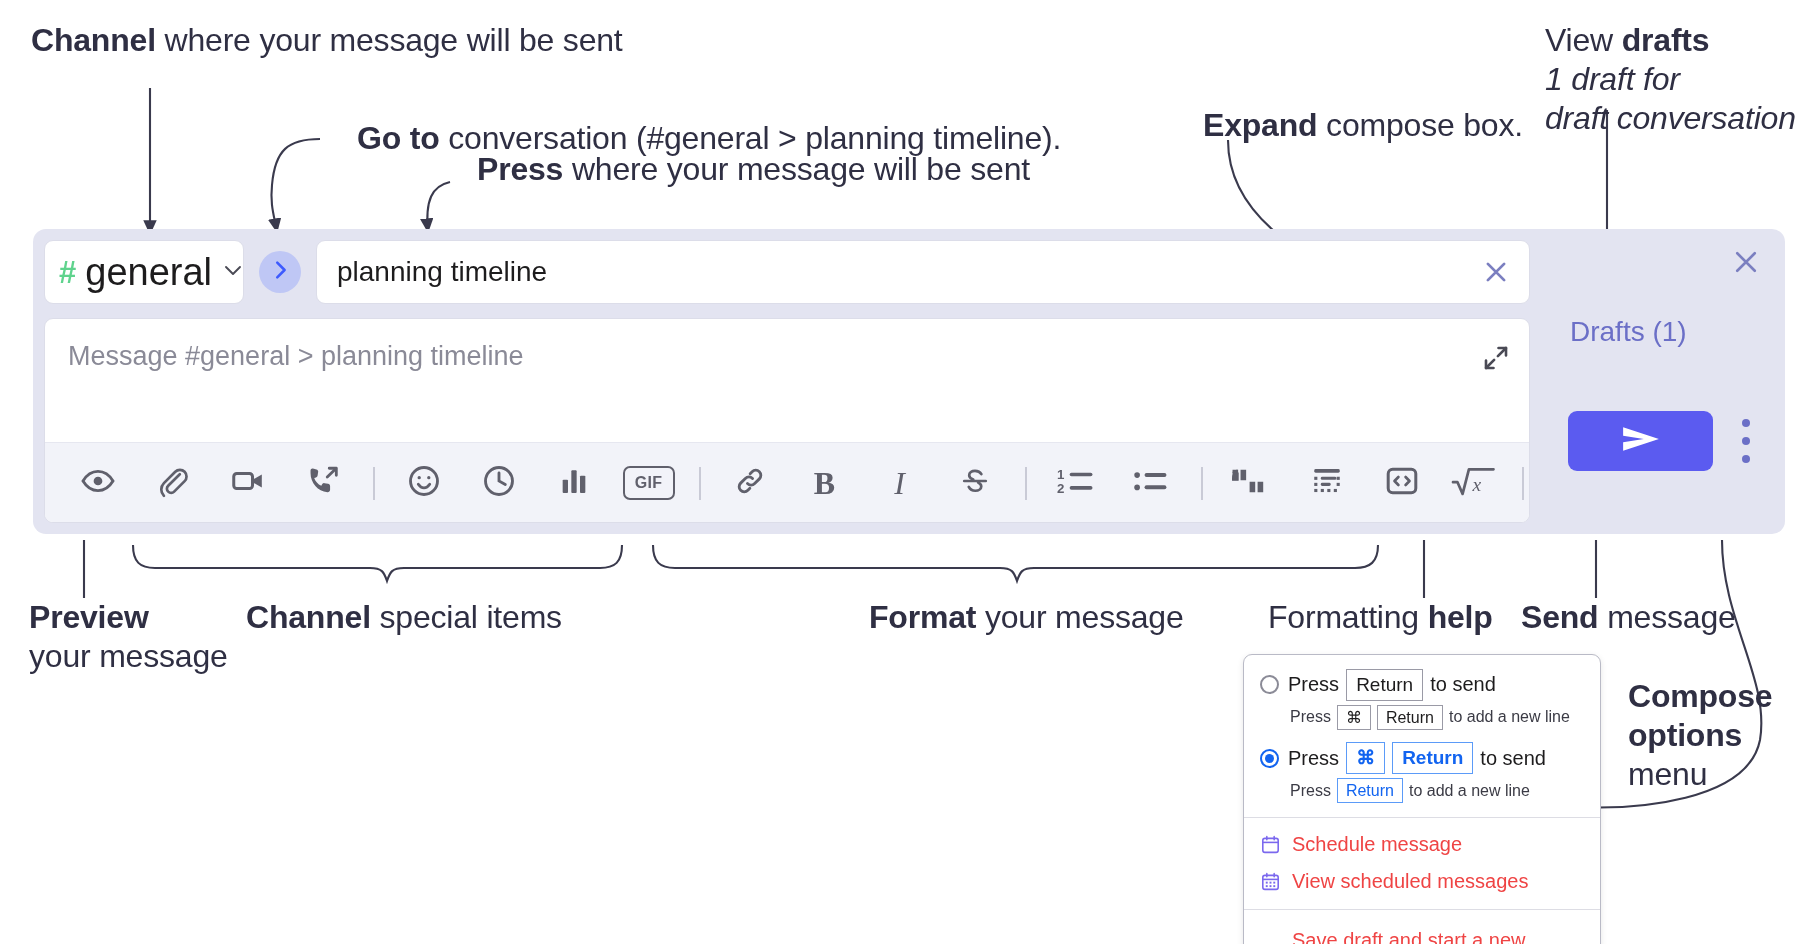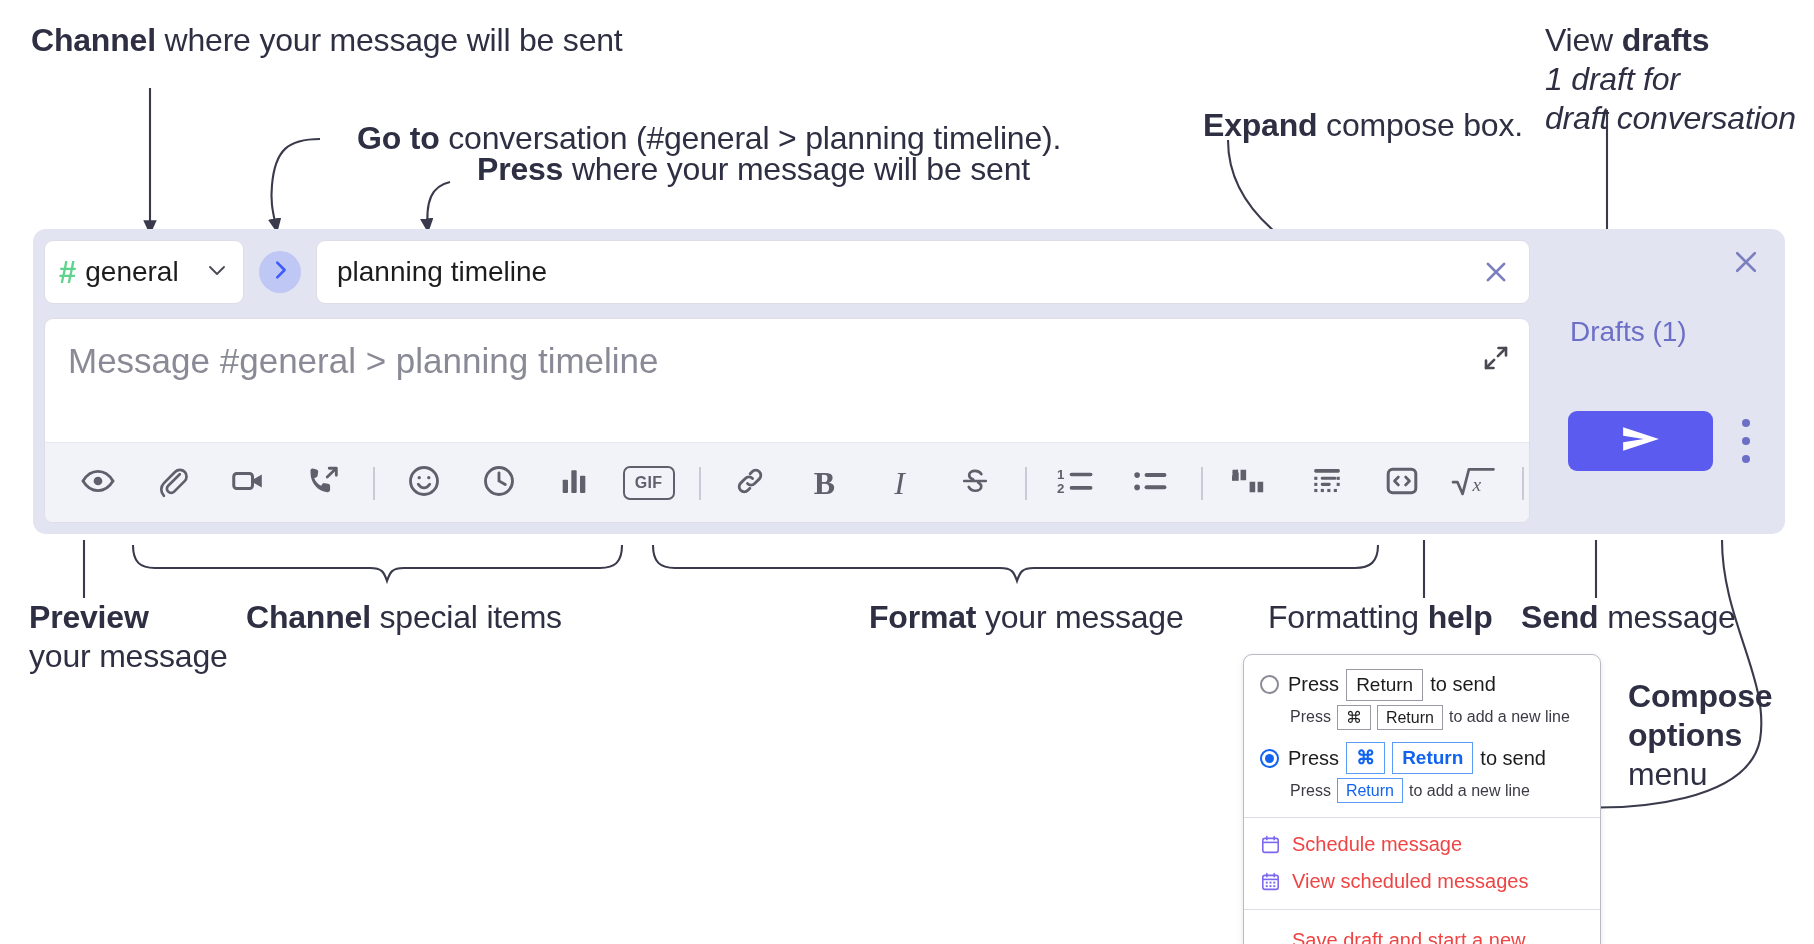--- a/index.html
+++ b/index.html
@@ -62,21 +62,21 @@
     width:200px; height:64px;
     background:#ffffff;
     border:1px solid #dcdde9;
     border-radius:9px;
     display:flex; align-items:center;
     padding:0 14px;
     gap:9px;
     cursor:pointer;
   }
   .hash-icon { color:#5fd38d; font-size:31px; font-weight:700; line-height:1; }
-  .channel-name { font-size:28px; color:#1d1c1d; flex:1; }
+  .channel-name { font-size:38px; color:#1d1c1d; flex:1; }
   .chev { color:#4a4a55; }
 
   .goto-btn {
     width:42px; height:42px;
     margin:0 15px;
     border-radius:50%;
     background:#bfc7f5;
     display:flex; align-items:center; justify-content:center;
     color:#3d5afe;
     cursor:pointer;
@@ -105,21 +105,21 @@
     background:#ffffff;
     border:1px solid #dcdde9;
     border-radius:9px;
     overflow:hidden;
   }
   .msg-input-area {
     position:relative;
     height:123px;
     padding:22px 20px 0 23px;
   }
-  .msg-placeholder { font-size:35px; color:#8a8a97; }
+  .msg-placeholder { font-size:27px; color:#8a8a97; }
   .expand-btn {
     position:absolute; right:18px; top:24px;
     width:30px; height:30px; color:#4a4a55; cursor:pointer;
   }
 
   .toolbar {
     height:81px;
     background:#f2f3f9;
     border-top:1px solid #e6e7f0;
     display:flex; align-items:center;

